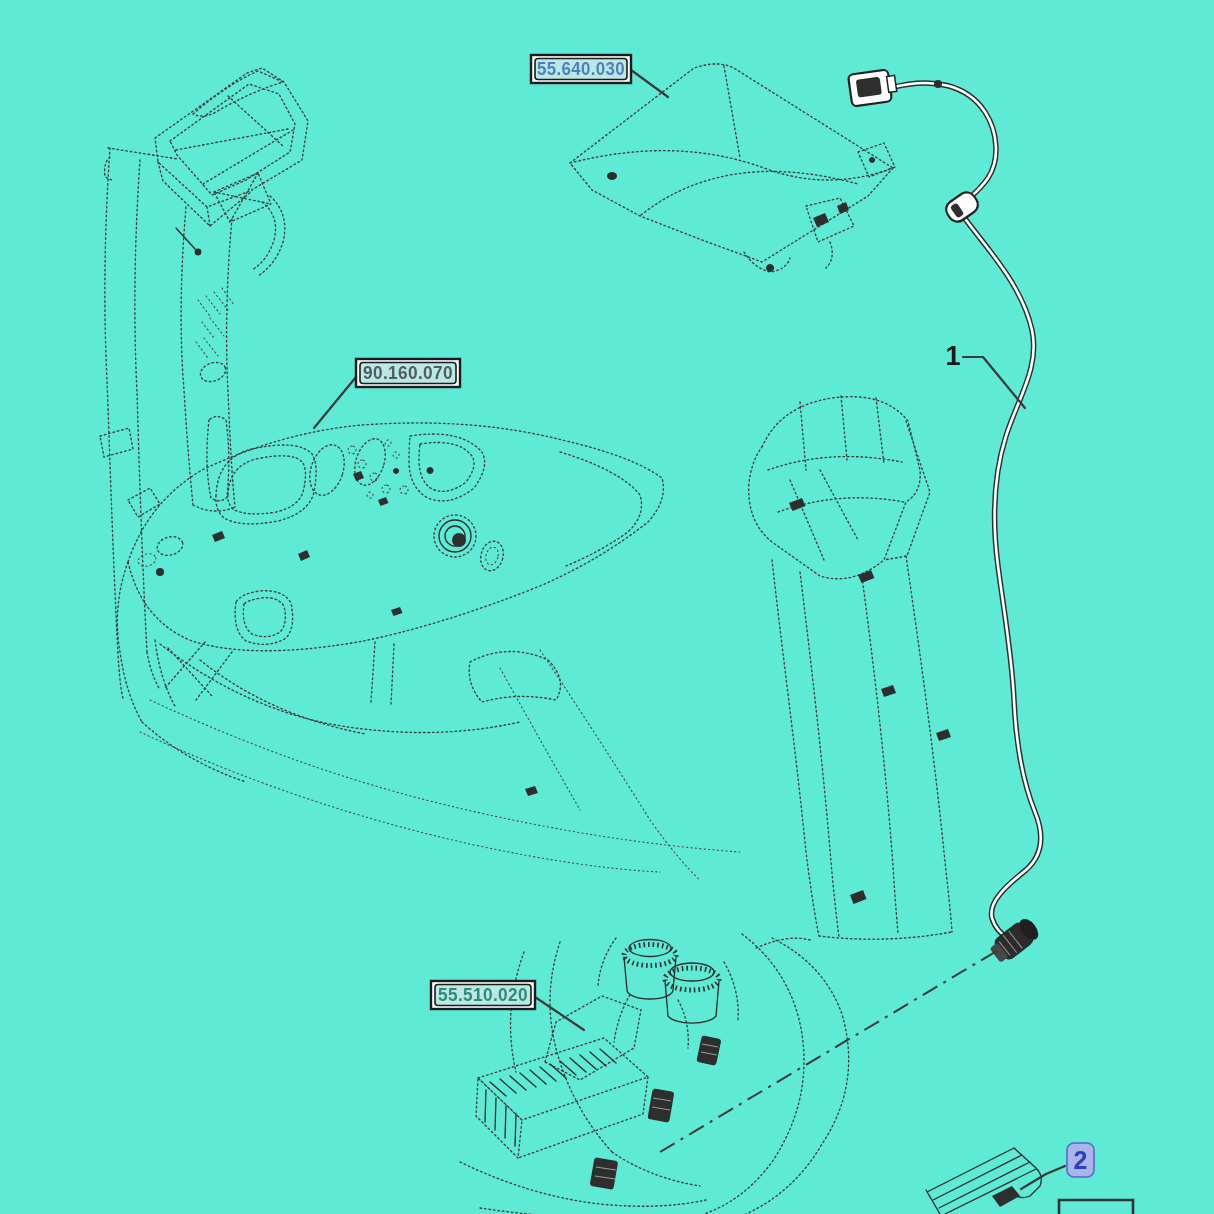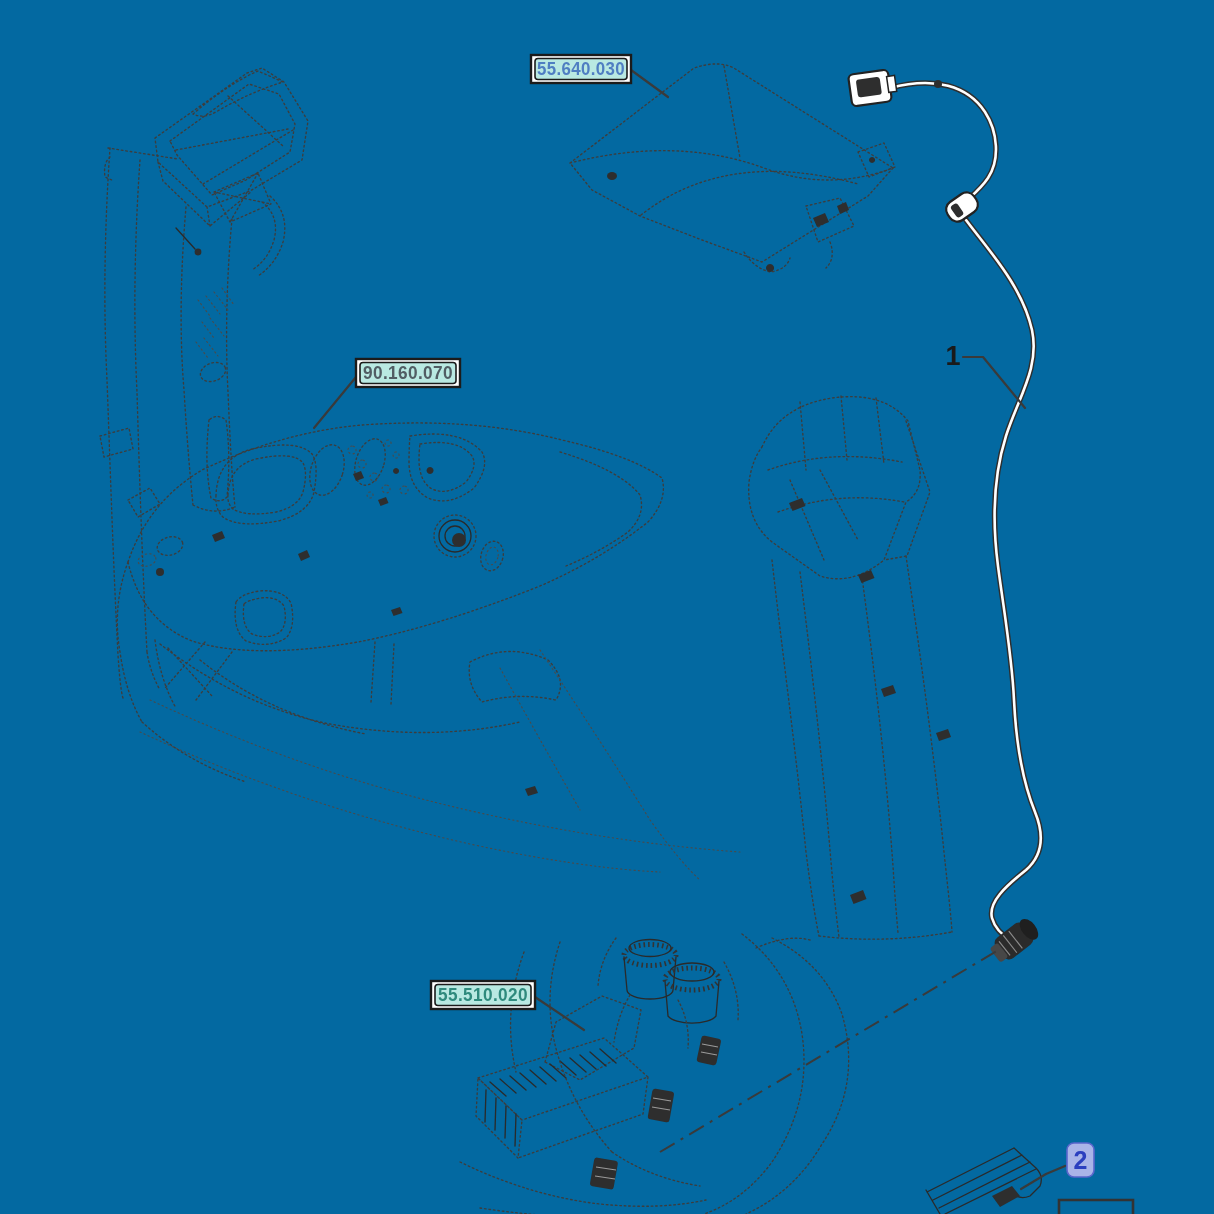--- a/index.html
+++ b/index.html
@@ -1,16 +1,16 @@
 <!DOCTYPE html>
 <html><head>
 <meta charset="utf-8">
 <style>
   html,body{margin:0;padding:0;background:#ffffff;}
-  .stage{position:relative;width:1214px;height:1214px;background:#0369a1;overflow:hidden;
+  .stage{position:relative;width:1214px;height:1214px;background:#5eead4;overflow:hidden;
          font-family:"Liberation Sans",sans-serif;}
   svg{display:block}
   
   .dl{fill:none;stroke:#3d3d3d;stroke-width:1.35;stroke-dasharray:1.6 2.9;stroke-linecap:round;stroke-linejoin:round}
   .dl2{fill:none;stroke:#4a4a4a;stroke-width:1.1;stroke-dasharray:1.3 3.1;stroke-linecap:round;stroke-linejoin:round}
   .slt{fill:none;stroke:#2a2a2a;stroke-width:1.3;stroke-linecap:round;stroke-linejoin:round}
   .rib{fill:none;stroke:#333;stroke-width:5;stroke-dasharray:1.6 3}
   .cableO{fill:none;stroke:#2e2e2e;stroke-width:5.5;stroke-linecap:round}
   .cableI{fill:none;stroke:#ffffff;stroke-width:2.6;stroke-linecap:round}
   .dashdot{fill:none;stroke:#3a3a3a;stroke-width:2;stroke-dasharray:17 7 3 7}

